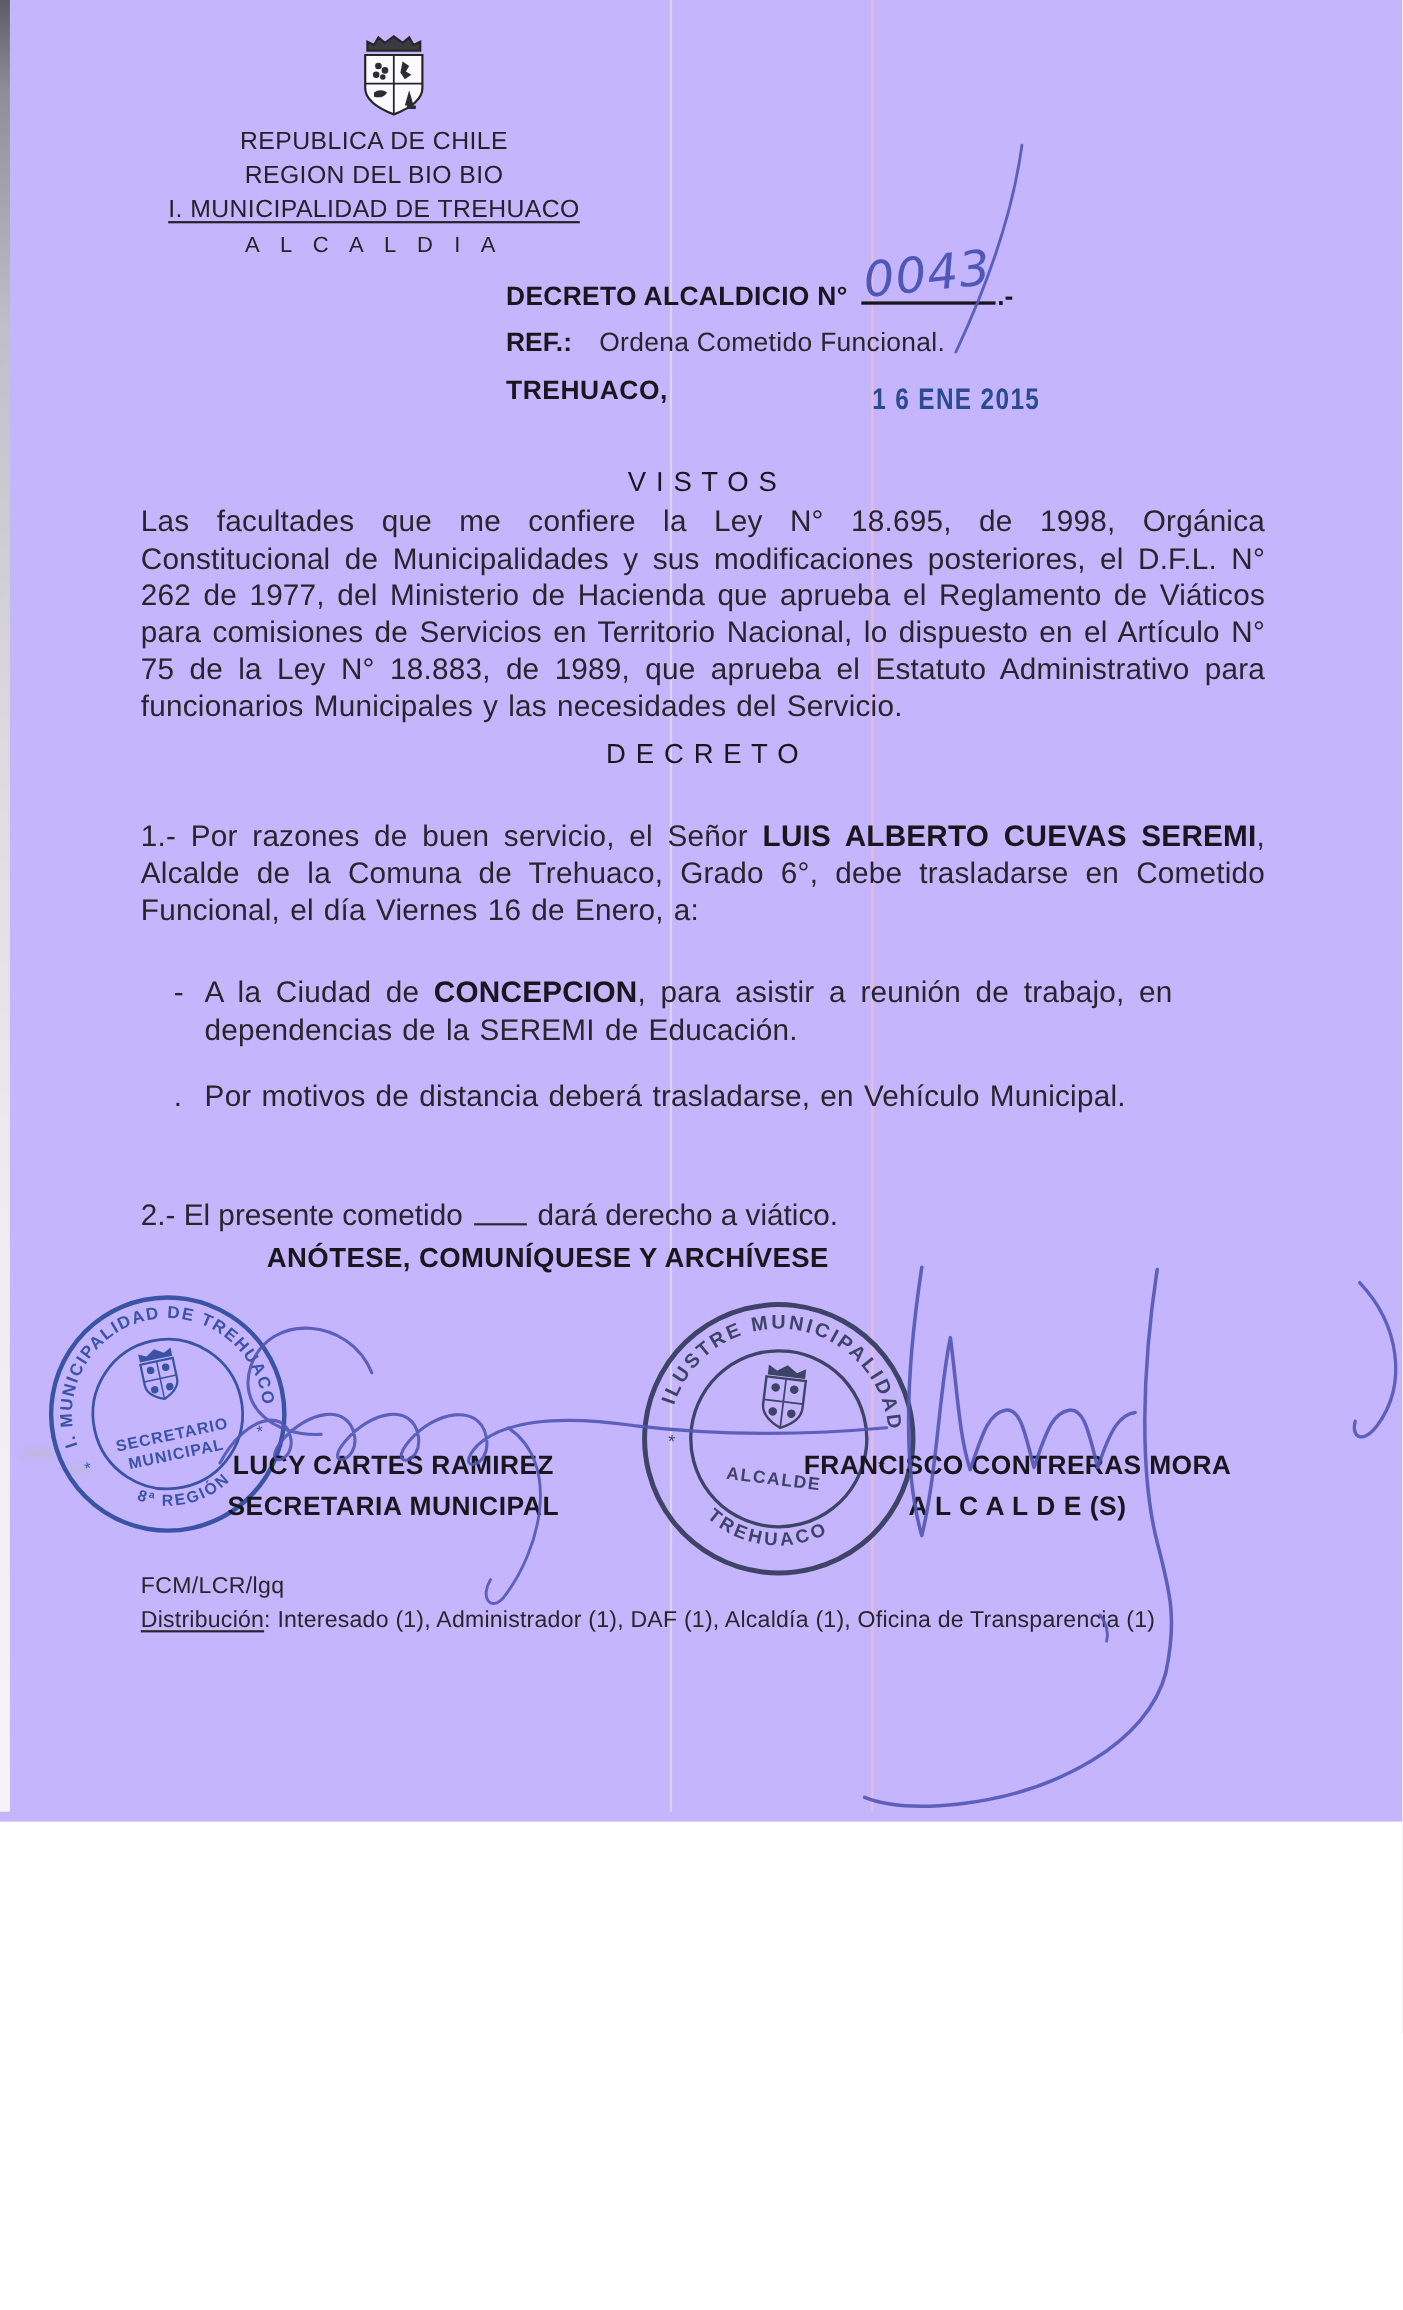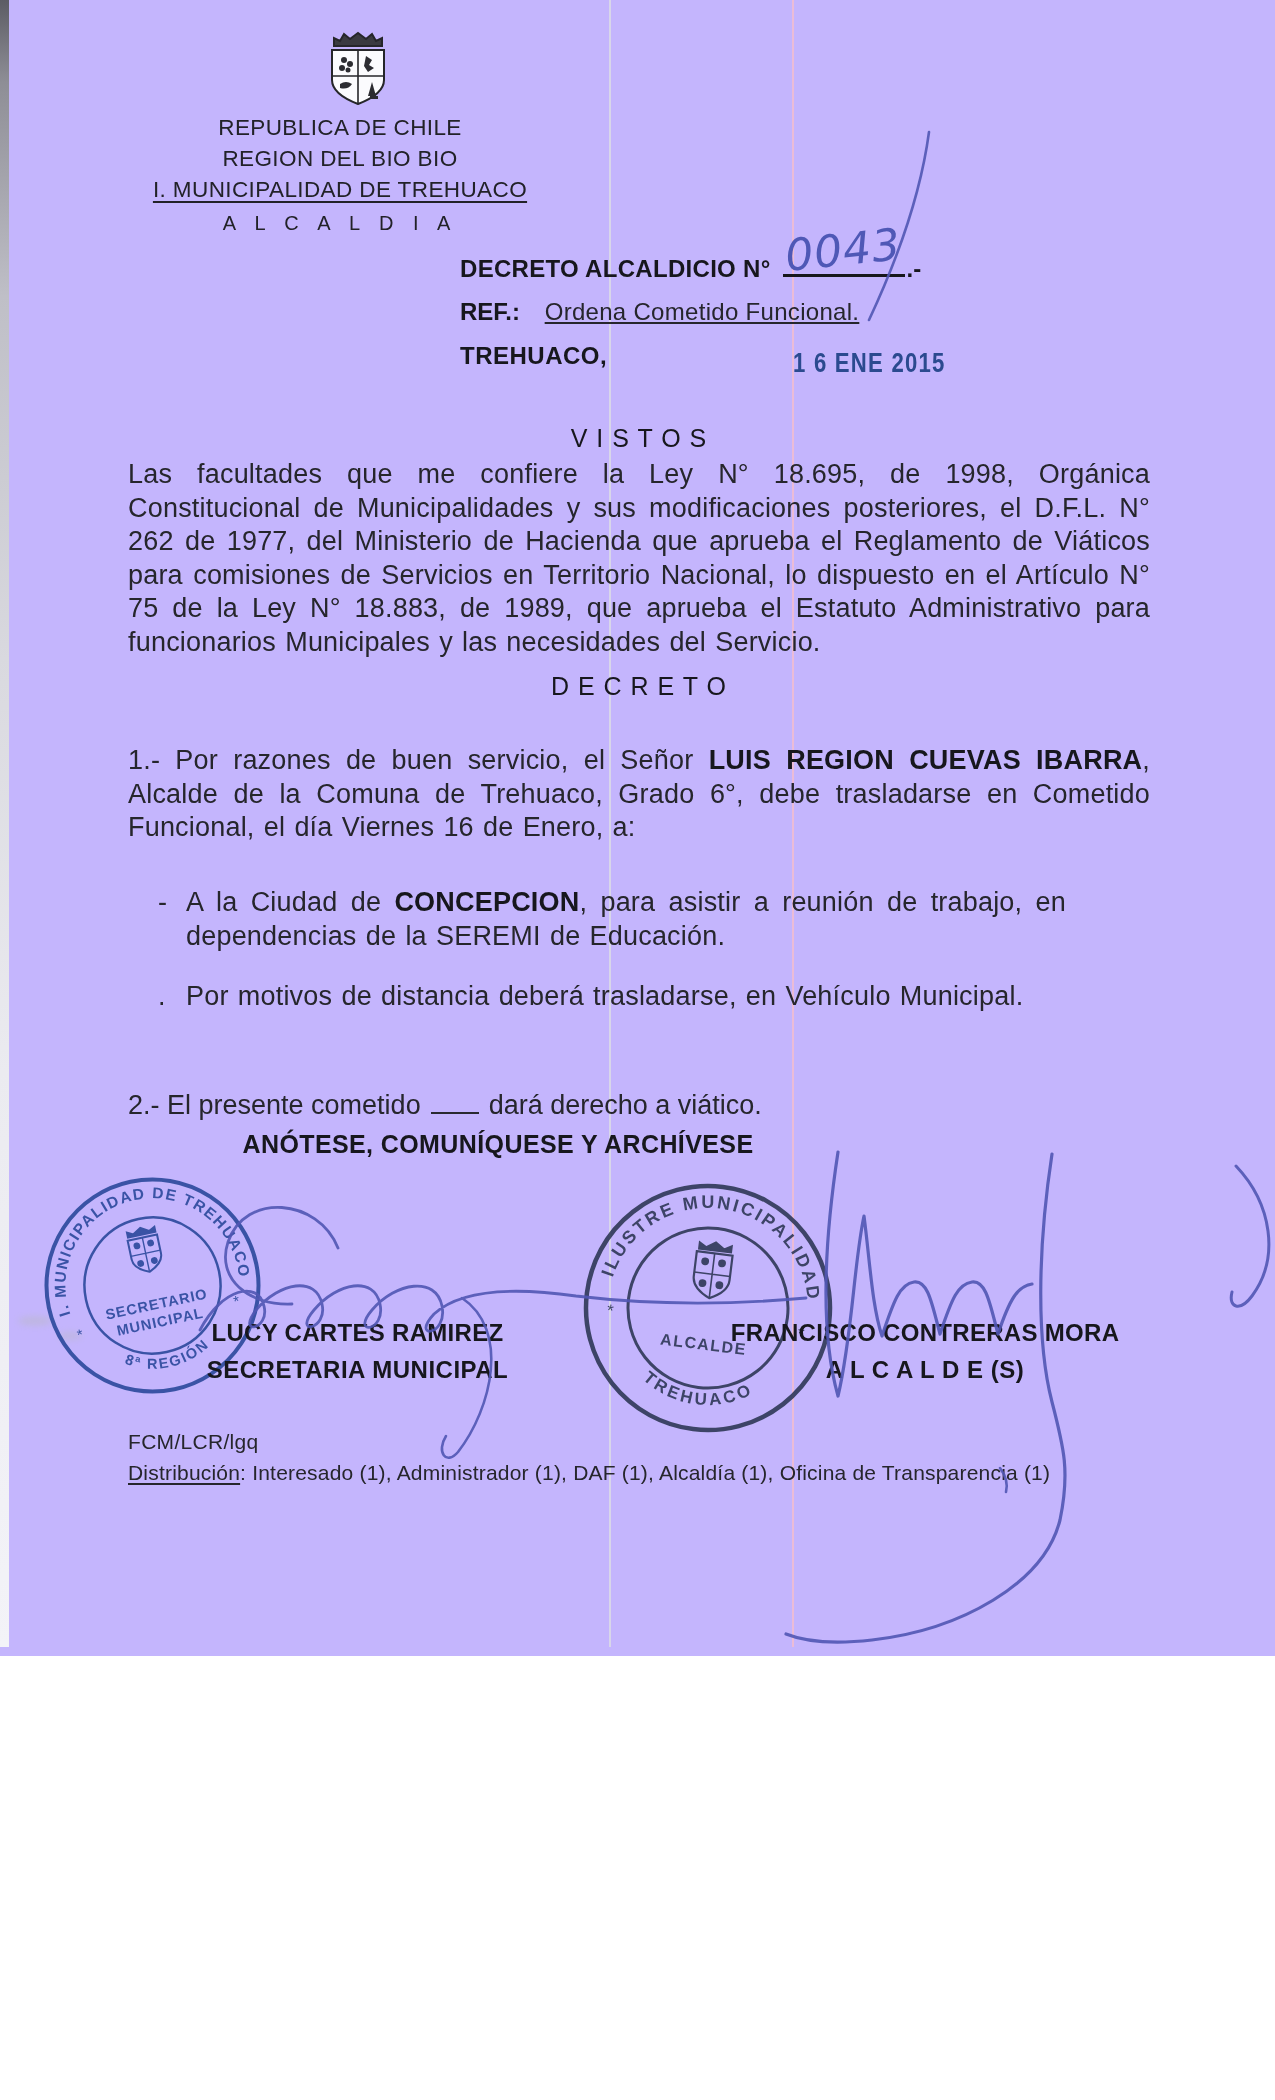--- a/index.html
+++ b/index.html
@@ -21,21 +21,21 @@
 
   
   .decree-title-row{position:absolute;left:460px;top:238px;display:flex;align-items:baseline;}
   .decree-title{font-weight:bold;font-size:24px;letter-spacing:.3px;color:#17171d;}
   .num-slot{position:relative;width:122px;height:36px;margin-left:12px;border-bottom:3px solid #17171b;}
   .num-hand{position:absolute;left:2px;top:-14px;font-size:44px;font-style:italic;
       color:#4f58b6;transform:rotate(-6deg);letter-spacing:1px;font-family:"DejaVu Sans",sans-serif;}
   .decree-suffix{font-weight:bold;font-size:24px;margin-left:2px;color:#17171d;}
   .ref-row{position:absolute;left:460px;top:298px;font-size:24px;}
   .ref-label{font-weight:bold;color:#17171d;}
-  .ref-text{margin-left:18px;letter-spacing:.3px;text-decoration:underline;}
+  .ref-text{margin-left:18px;letter-spacing:.3px;}
   .place-row{position:absolute;left:460px;top:342px;font-size:24px;font-weight:bold;color:#17171d;letter-spacing:.5px;}
   .date-stamp{position:absolute;left:793px;top:348px;font-size:27px;font-weight:bold;color:#2b4a8f;
       letter-spacing:1.5px;transform:scaleX(.82);transform-origin:left center;white-space:nowrap;}
 
   
   .center-heading{position:absolute;left:128px;width:1022px;text-align:center;
       font-weight:normal;font-size:25px;letter-spacing:1px;color:#17171d;}
   .para{position:absolute;left:128px;width:1022px;font-size:27px;line-height:33.5px;
       text-align:justify;letter-spacing:.2px;word-spacing:1.5px;}
   .b{font-weight:bold;color:#17171d;}
@@ -114,21 +114,21 @@
       <span class="ref-label">REF.:</span>
       <span class="ref-text">Ordena Cometido Funcional.</span>
     </div>
     <div class="place-row">TREHUACO,</div>
     <div class="date-stamp">1 6 ENE 2015</div>
 
     <div class="center-heading" style="top:424px;">V I S T O S</div>
     <div class="para" style="top:458px;">Las facultades que me confiere la Ley N° 18.695, de 1998, Orgánica Constitucional de Municipalidades y sus modificaciones posteriores, el D.F.L. N° 262 de 1977, del Ministerio de Hacienda que aprueba el Reglamento de Viáticos para comisiones de Servicios en Territorio Nacional, lo dispuesto en el Artículo N° 75 de la Ley N° 18.883, de 1989, que aprueba el Estatuto Administrativo para funcionarios Municipales y las necesidades del Servicio.</div>
 
     <div class="center-heading" style="top:672px;">D E C R E T O</div>
-    <div class="para" style="top:744px;"><span>1.- Por razones de buen servicio, el Señor </span><span class="b">LUIS REGION CUEVAS IBARRA</span><span>, Alcalde de la Comuna de Trehuaco, Grado 6°, debe trasladarse en Cometido Funcional, el día Viernes 16 de Enero, a:</span></div>
+    <div class="para" style="top:744px;"><span>1.- Por razones de buen servicio, el Señor </span><span class="b">LUIS ALBERTO CUEVAS SEREMI</span><span>, Alcalde de la Comuna de Trehuaco, Grado 6°, debe trasladarse en Cometido Funcional, el día Viernes 16 de Enero, a:</span></div>
 
     <div class="bullet" style="top:886px;">
       <span class="marker">-</span>
       <span class="btext"><span>A la Ciudad de </span><span class="b">CONCEPCION</span><span>, para asistir a reunión de trabajo, en dependencias de la SEREMI de Educación.</span></span>
     </div>
 
     <div class="bullet" style="top:980px;">
       <span class="marker">.</span>
       <span class="btext">Por motivos de distancia deberá trasladarse, en Vehículo Municipal.</span>
     </div>

